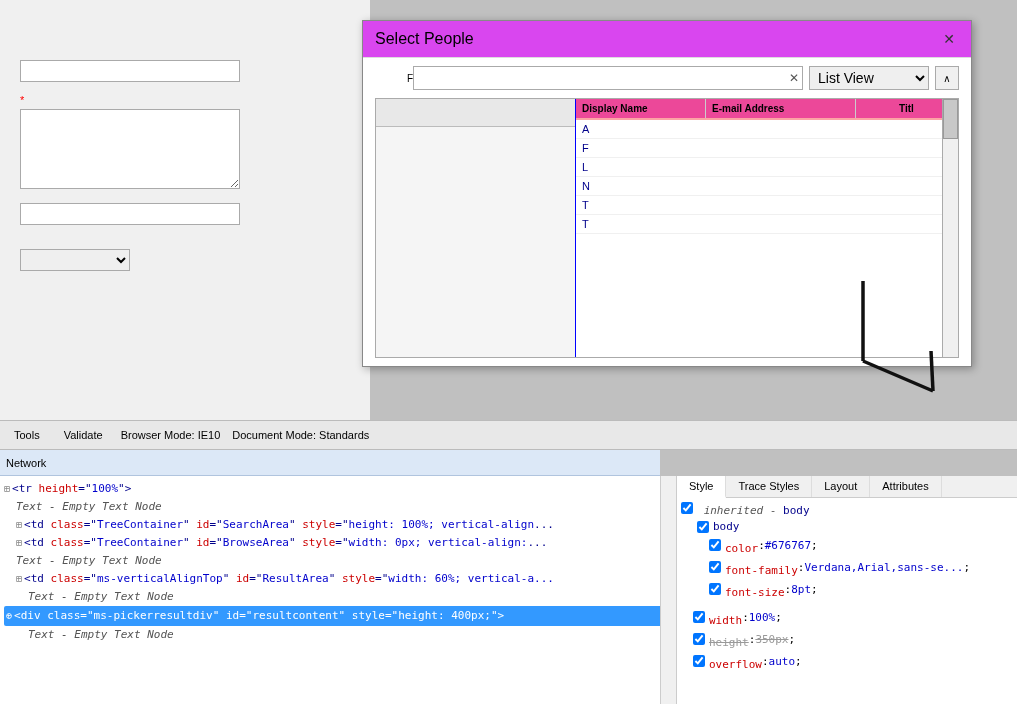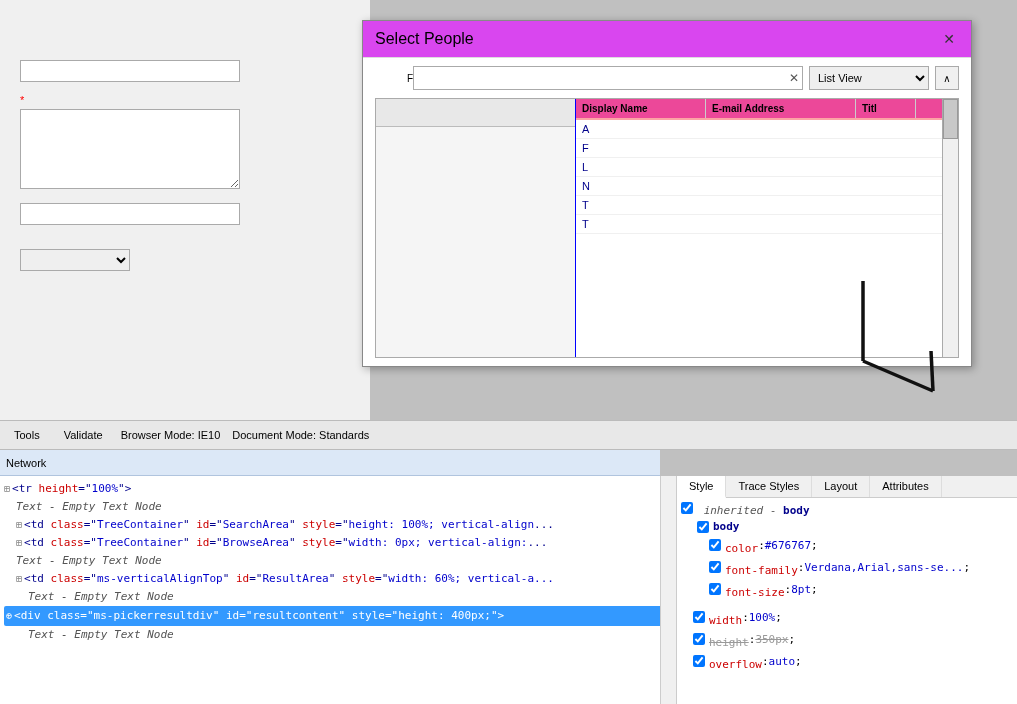--- a/index.html
+++ b/index.html
@@ -107,21 +107,21 @@
       right: 4px;
       top: 50%;
       transform: translateY(-50%);
       color: #555;
       font-size: 12px;
       cursor: pointer;
     }
     .view-select {
       height: 24px;
       border: 1px solid #aaa;
-      font-size: 11px;
+      font-size: 14px;
       padding: 0 4px;
       width: 120px;
     }
     .scroll-up-btn {
       width: 24px;
       height: 24px;
       border: 1px solid #aaa;
       background: #f0f0f0;
       cursor: pointer;
       display: flex;
@@ -156,21 +156,21 @@
       font-size: 10px;
       font-weight: bold;
     }
     .th-cell {
       padding: 4px 6px;
       border-right: 1px solid #ccc;
       color: #000;
     }
     .th-display { width: 130px; }
     .th-email { width: 150px; }
-    .th-title { width: 60px; }
+    .th-title { width: 60px; margin-left: 37px; }
 
     .table-rows {
       font-size: 11px;
     }
     .table-row-item {
       padding: 3px 6px;
       color: #00008b;
       border-bottom: 1px solid #f0f0f0;
     }
 
@@ -321,21 +321,21 @@
     }
     .style-checkbox {
       width: 12px;
       height: 12px;
       margin-right: 4px;
       flex-shrink: 0;
     }
     .style-prop { color: #cc0000; margin-top: 7px; }
     .style-val { color: #0000cc; }
     .style-strikethrough { text-decoration: line-through; color: #999; }
-    .style-selector { color: #00008b; font-weight: bold; }
+    .style-selector { color: #00008b; font-weight: normal; }
   </style>
 </head>
 <body>
 
 <div class="bg-area">
   <div class="bg-form">
     <div class="bg-field">
       <input type="text" style="margin-top: 40px;">
     </div>
     <div class="bg-field">

